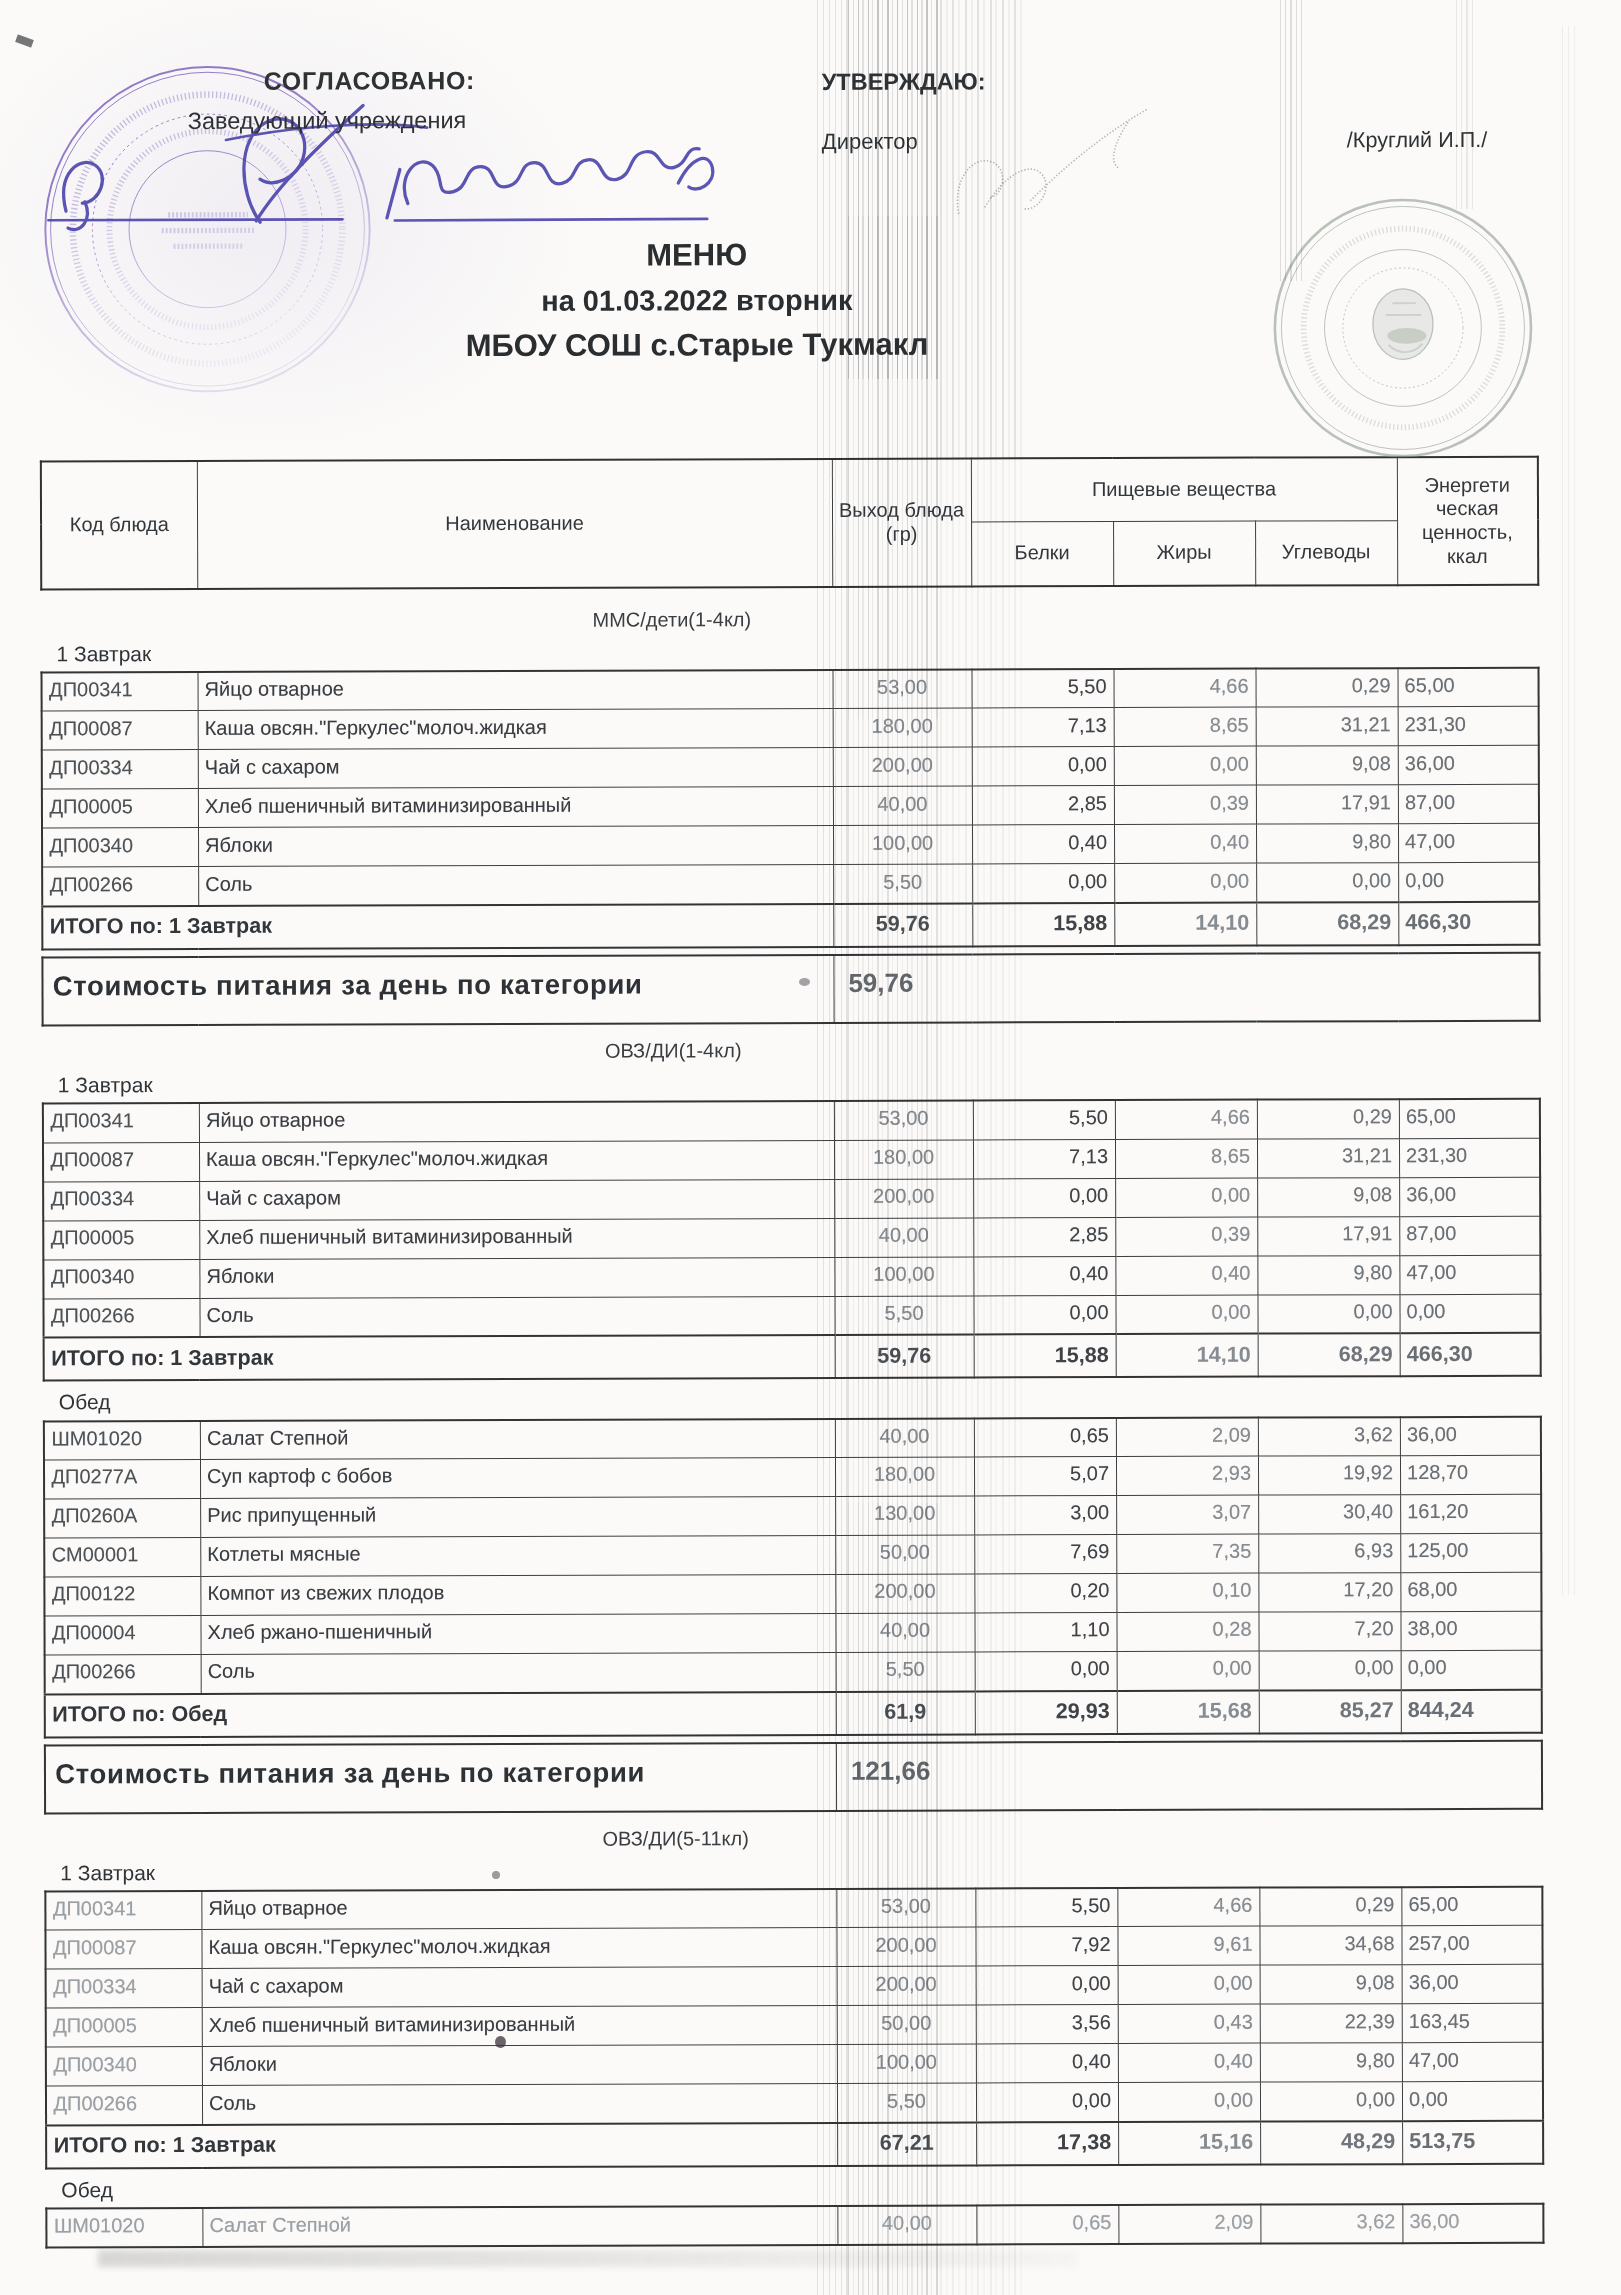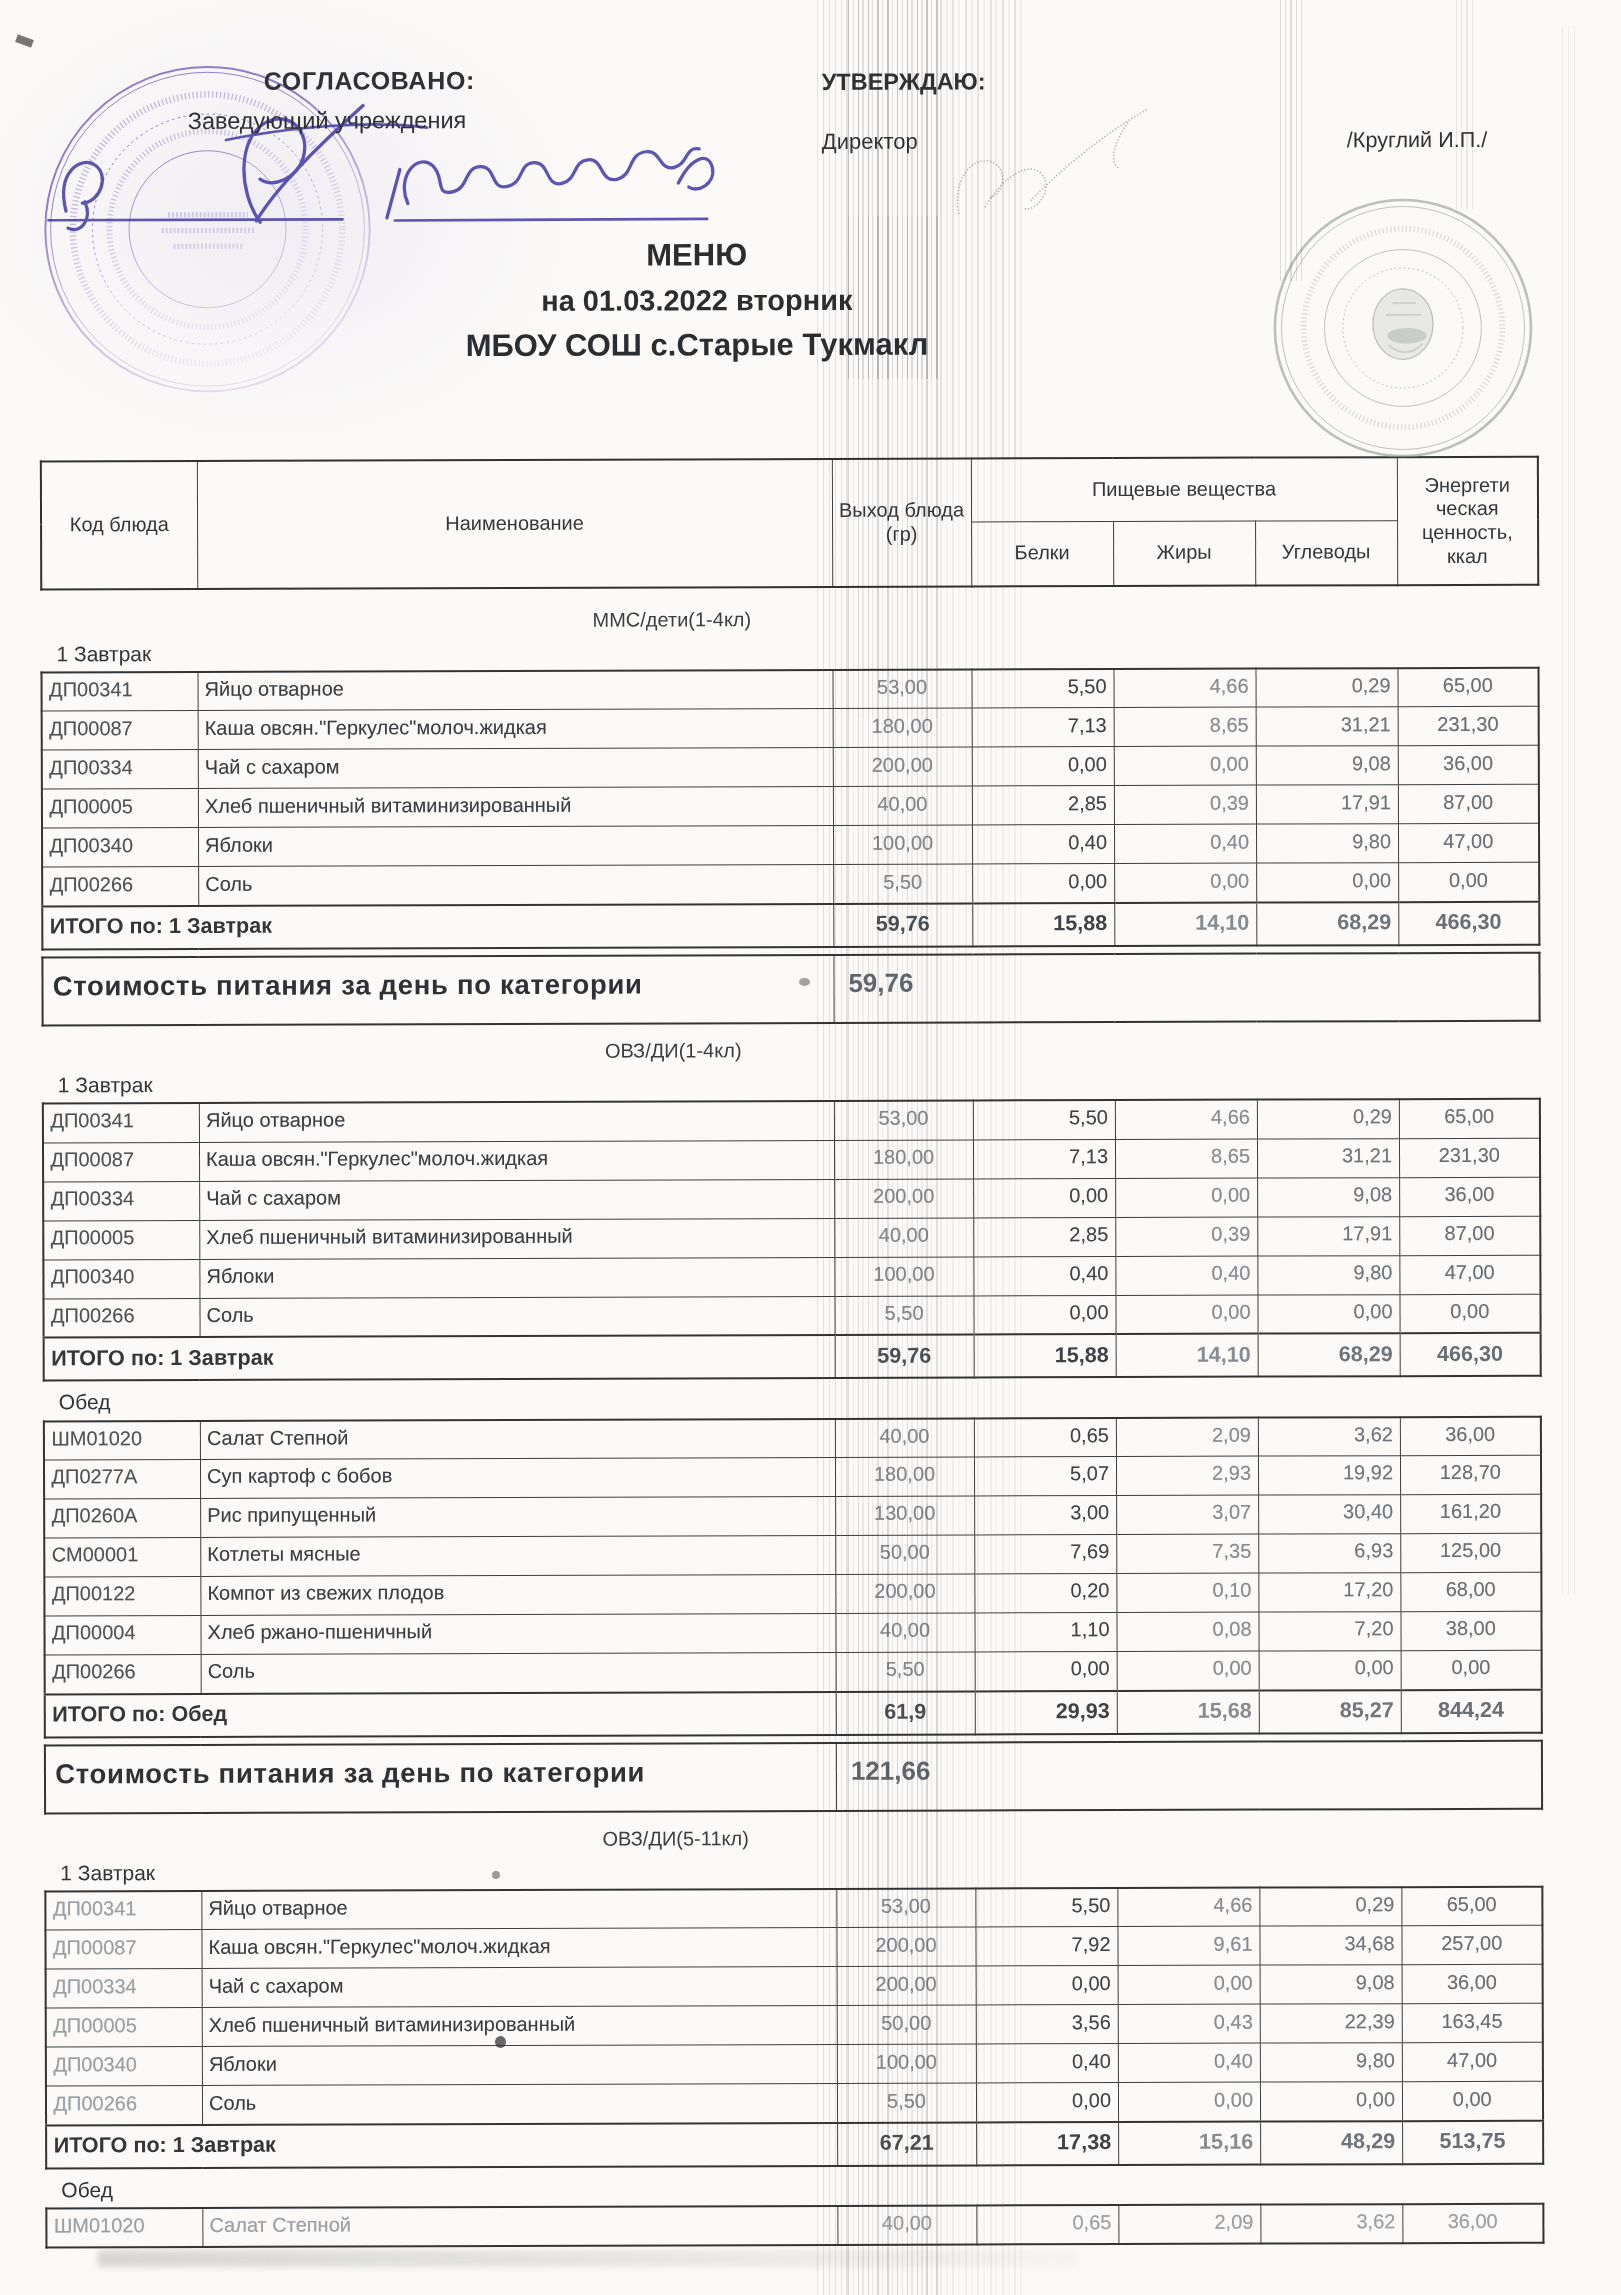--- a/index.html
+++ b/index.html
@@ -36,21 +36,21 @@
   .hrow1{height:63px;}.hrow2{height:65px;}
   .data-table,.cost-table{border:2px solid #323436;margin-bottom:6.5px;}
   .data-row td{height:39px;vertical-align:top;padding:5.2px 6.5px 9.2px;font-size:20px;line-height:1.1;
                white-space:nowrap;text-shadow:0 0 0.7px rgba(70,70,75,.3);}
   .col0{color:#4d5256;padding-left:7.8px;}
   .col1{color:#393d42;padding-left:7.8px;}
   .col2{text-align:center;color:#84898e;}
   .col3{text-align:right;padding-right:5.2px;color:#3f4347;}
   .col4{text-align:right;padding-right:15.7px;color:#868c91;margin-top:17px;}
   .col5{text-align:right;padding-right:30px;color:#6f757a;}
-  .col6{text-align:center;padding-right:7.8px;color:#686e73;margin-top:7px;}
+  .col6{text-align:left;padding-right:7.8px;color:#686e73;margin-top:7px;}
   .total-row td{height:43px;font-weight:bold;border-top:2px solid #323436;vertical-align:top;
                 padding:6.5px 6.5px 7.8px;font-size:21.6px;}
   .total-label{color:#33373b;padding-left:7.8px;}
   .total-row .col2{color:#4a4f54;}
   .cost-table td{height:68px;vertical-align:top;}
   .cost-label{font-size:27.5px;font-weight:bold;color:#2e3236;padding:11.8px 6.5px 15.7px 9.2px;letter-spacing:0.7px;}
   .cost-value{font-size:26px;font-weight:bold;color:#61676d;padding:11.8px 6.5px 15.7px 14.4px;text-align:left;}
   .sec-title{width:1498px;margin:14.4px 0 1.3px 42px;padding-right:235px;box-sizing:border-box;
              text-align:center;font-size:20px;color:#3a3e42;}
   .meal-label{margin:9.2px 0 5.2px 58px;font-size:21px;color:#303438;}
@@ -410,21 +410,21 @@
                 <td class="col3">0,20</td>
                 <td class="col4">0,10</td>
                 <td class="col5">17,20</td>
                 <td class="col6">68,00</td>
               </tr>
               <tr class="data-row">
                 <td class="col0">ДП00004</td>
                 <td class="col1">Хлеб ржано-пшеничный</td>
                 <td class="col2">40,00</td>
                 <td class="col3">1,10</td>
-                <td class="col4">0,08</td>
+                <td class="col4">0,28</td>
                 <td class="col5">7,20</td>
                 <td class="col6">38,00</td>
               </tr>
               <tr class="data-row">
                 <td class="col0">ДП00266</td>
                 <td class="col1">Соль</td>
                 <td class="col2">5,50</td>
                 <td class="col3">0,00</td>
                 <td class="col4">0,00</td>
                 <td class="col5">0,00</td>

